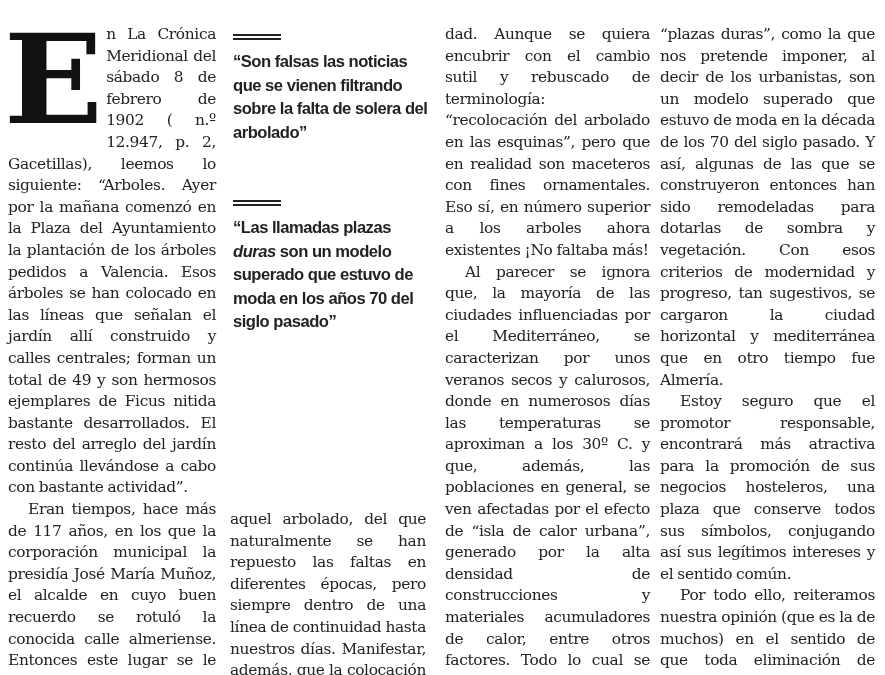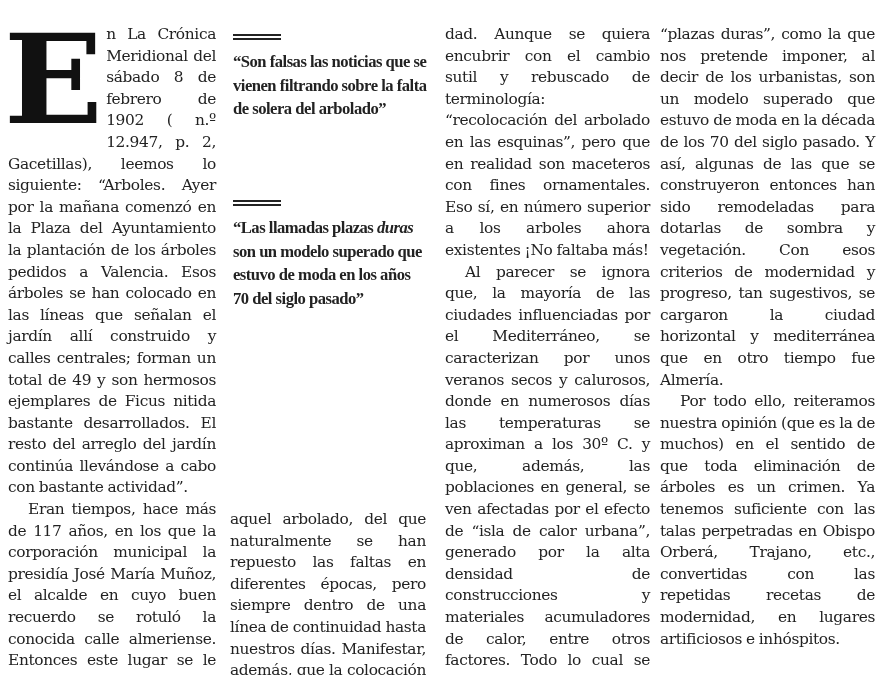--- a/index.html
+++ b/index.html
@@ -13,21 +13,21 @@
   #col1 { left:8px; width:208px; }
   #col2 { left:230px; width:196px; top:509px; }
   #col3 { left:445px; width:205px; }
   #col4 { left:660px; width:215px; }
   .dropcap { float:left; font-family:"DejaVu Serif", serif; font-weight:bold;
              font-size:124px; line-height:100px; height:104px; margin:6px 6px 0 -2px;
              color:#111; transform:scaleX(1.05); }
   .pq { position:absolute; left:233px; width:195px; }
   .pq .rule { width:48px; height:6px; border-top:2px solid #222; border-bottom:2px solid #222;
               margin-bottom:10px; box-sizing:border-box; }
-  .pq .text { font-family:Liberation Serif, serif; font-weight:bold; font-size:16.6px;
+  .pq .text { font-family:Liberation Sans, sans-serif; font-weight:bold; font-size:16.6px;
               line-height:23.5px; color:#222; letter-spacing:-0.5px; }
   .pq .text em { font-style:italic; }
   #pq1 { top:34px; }
   #pq2 { top:200px; }
 </style>
 </head>
 <body>
 
 <div id="col1" class="col">
   <p><span class="dropcap">E</span><span>n La Crónica Meridional del sábado 8 de febrero de 1902 ( n.º 12.947, p. 2, Gacetillas), leemos lo siguiente: “Arboles. Ayer por la mañana comenzó en la Plaza del Ayuntamiento la plantación de los árboles pedidos a Valencia. Esos árboles se han colocado en las líneas que señalan el jardín allí construido y calles centrales; forman un total de 49 y son hermosos ejemplares de Ficus nitida bastante desarrollados. El resto del arreglo del jardín continúa llevándose a cabo con bastante actividad”.</span></p>
@@ -48,15 +48,16 @@
   <p>aquel arbolado, del que naturalmente se han repuesto las faltas en diferentes épocas, pero siempre dentro de una línea de continuidad hasta nuestros días. Manifestar, además, que la colocación del monumento fue la causa de la muerte de las araucarias,</p>
 </div>
 
 <div id="col3" class="col">
   <p>dad. Aunque se quiera encubrir con el cambio sutil y rebuscado de terminología: “recolocación del arbolado en las esquinas”, pero que en realidad son maceteros con fines ornamentales. Eso sí, en número superior a los arboles ahora existentes ¡No faltaba más!</p>
   <p class="indent">Al parecer se ignora que, la mayoría de las ciudades influenciadas por el Mediterráneo, se caracterizan por unos veranos secos y calurosos, donde en numerosos días las temperaturas se aproximan a los 30º C. y que, además, las poblaciones en general, se ven afectadas por el efecto de “isla de calor urbana”, generado por la alta densidad de construcciones y materiales acumuladores de calor, entre otros factores. Todo lo cual se mitiga, según dicen los que saben, con la existencia de arbolado, que reduce la temperatura y los contaminantes atmosféricos. En este sentido, resulta gráfico recordar que “la transpiración de un árbol de buen porte corresponde a un refrigerador de más de 150.000 frigorías al día” (Leonard, R.E., Efecto moderador</p>
 </div>
 
 <div id="col4" class="col">
   <p>“plazas duras”, como la que nos pretende imponer, al decir de los urbanistas, son un modelo superado que estuvo de moda en la década de los 70 del siglo pasado. Y así, algunas de las que se construyeron entonces han sido remodeladas para dotarlas de sombra y vegetación. Con esos criterios de modernidad y progreso, tan sugestivos, se cargaron la ciudad horizontal y mediterránea que en otro tiempo fue Almería.</p>
+  <p class="indent">Estoy seguro que el promotor responsable, encontrará más atractiva para la promoción de sus negocios hosteleros, una plaza que conserve todos sus símbolos, conjugando así sus legítimos intereses y el sentido común.</p>
   <p class="indent">Por todo ello, reiteramos nuestra opinión (que es la de muchos) en el sentido de que toda eliminación de árboles es un crimen. Ya tenemos suficiente con las talas perpetradas en Obispo Orberá, Trajano, etc., convertidas con las repetidas recetas de modernidad, en lugares artificiosos e inhóspitos.</p>
 
 </div>
 
 </body></html>

